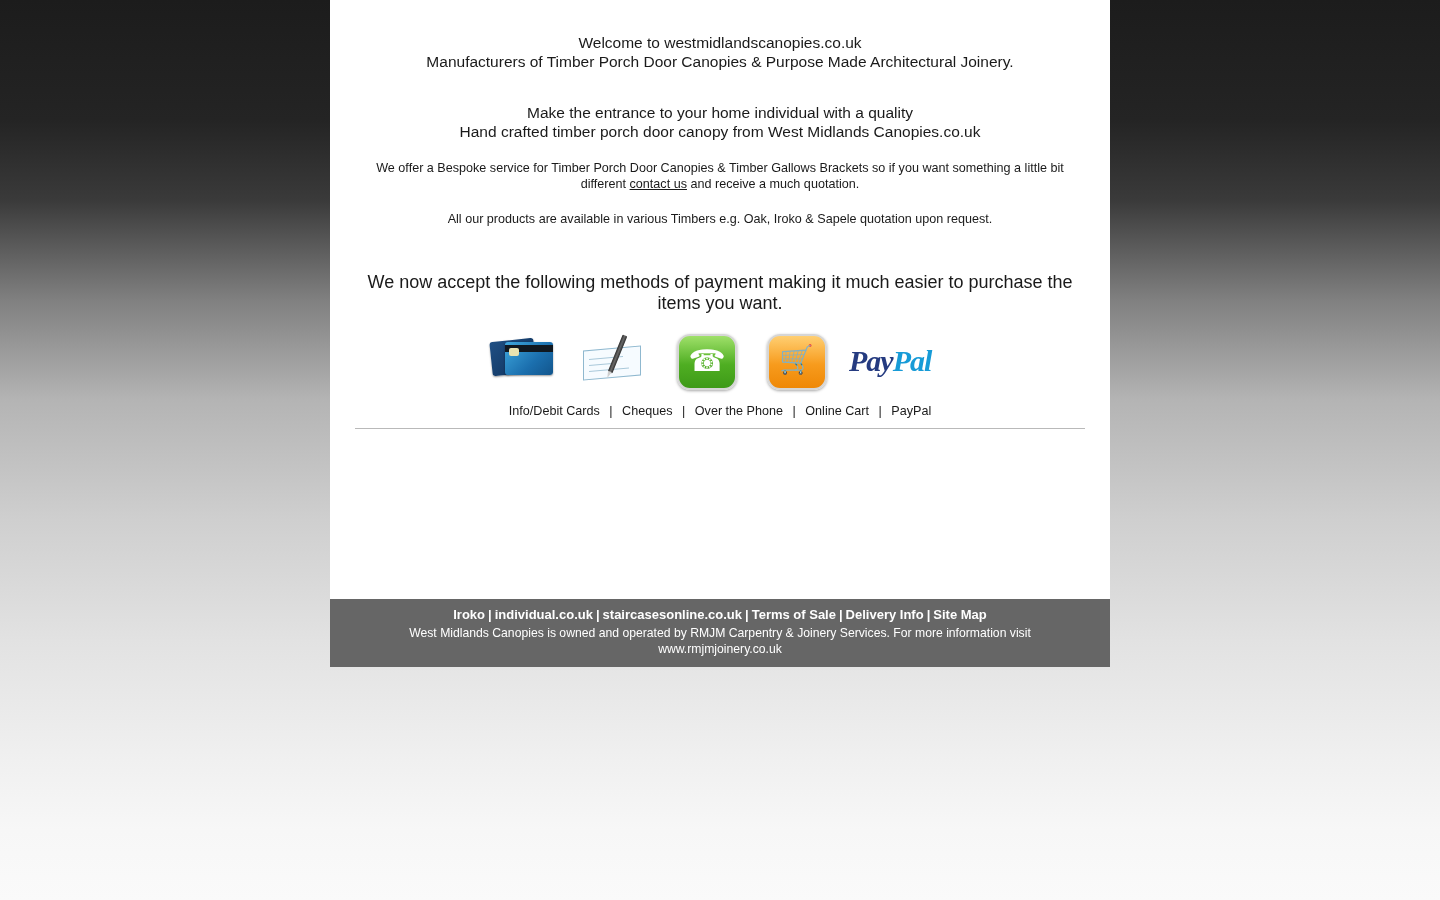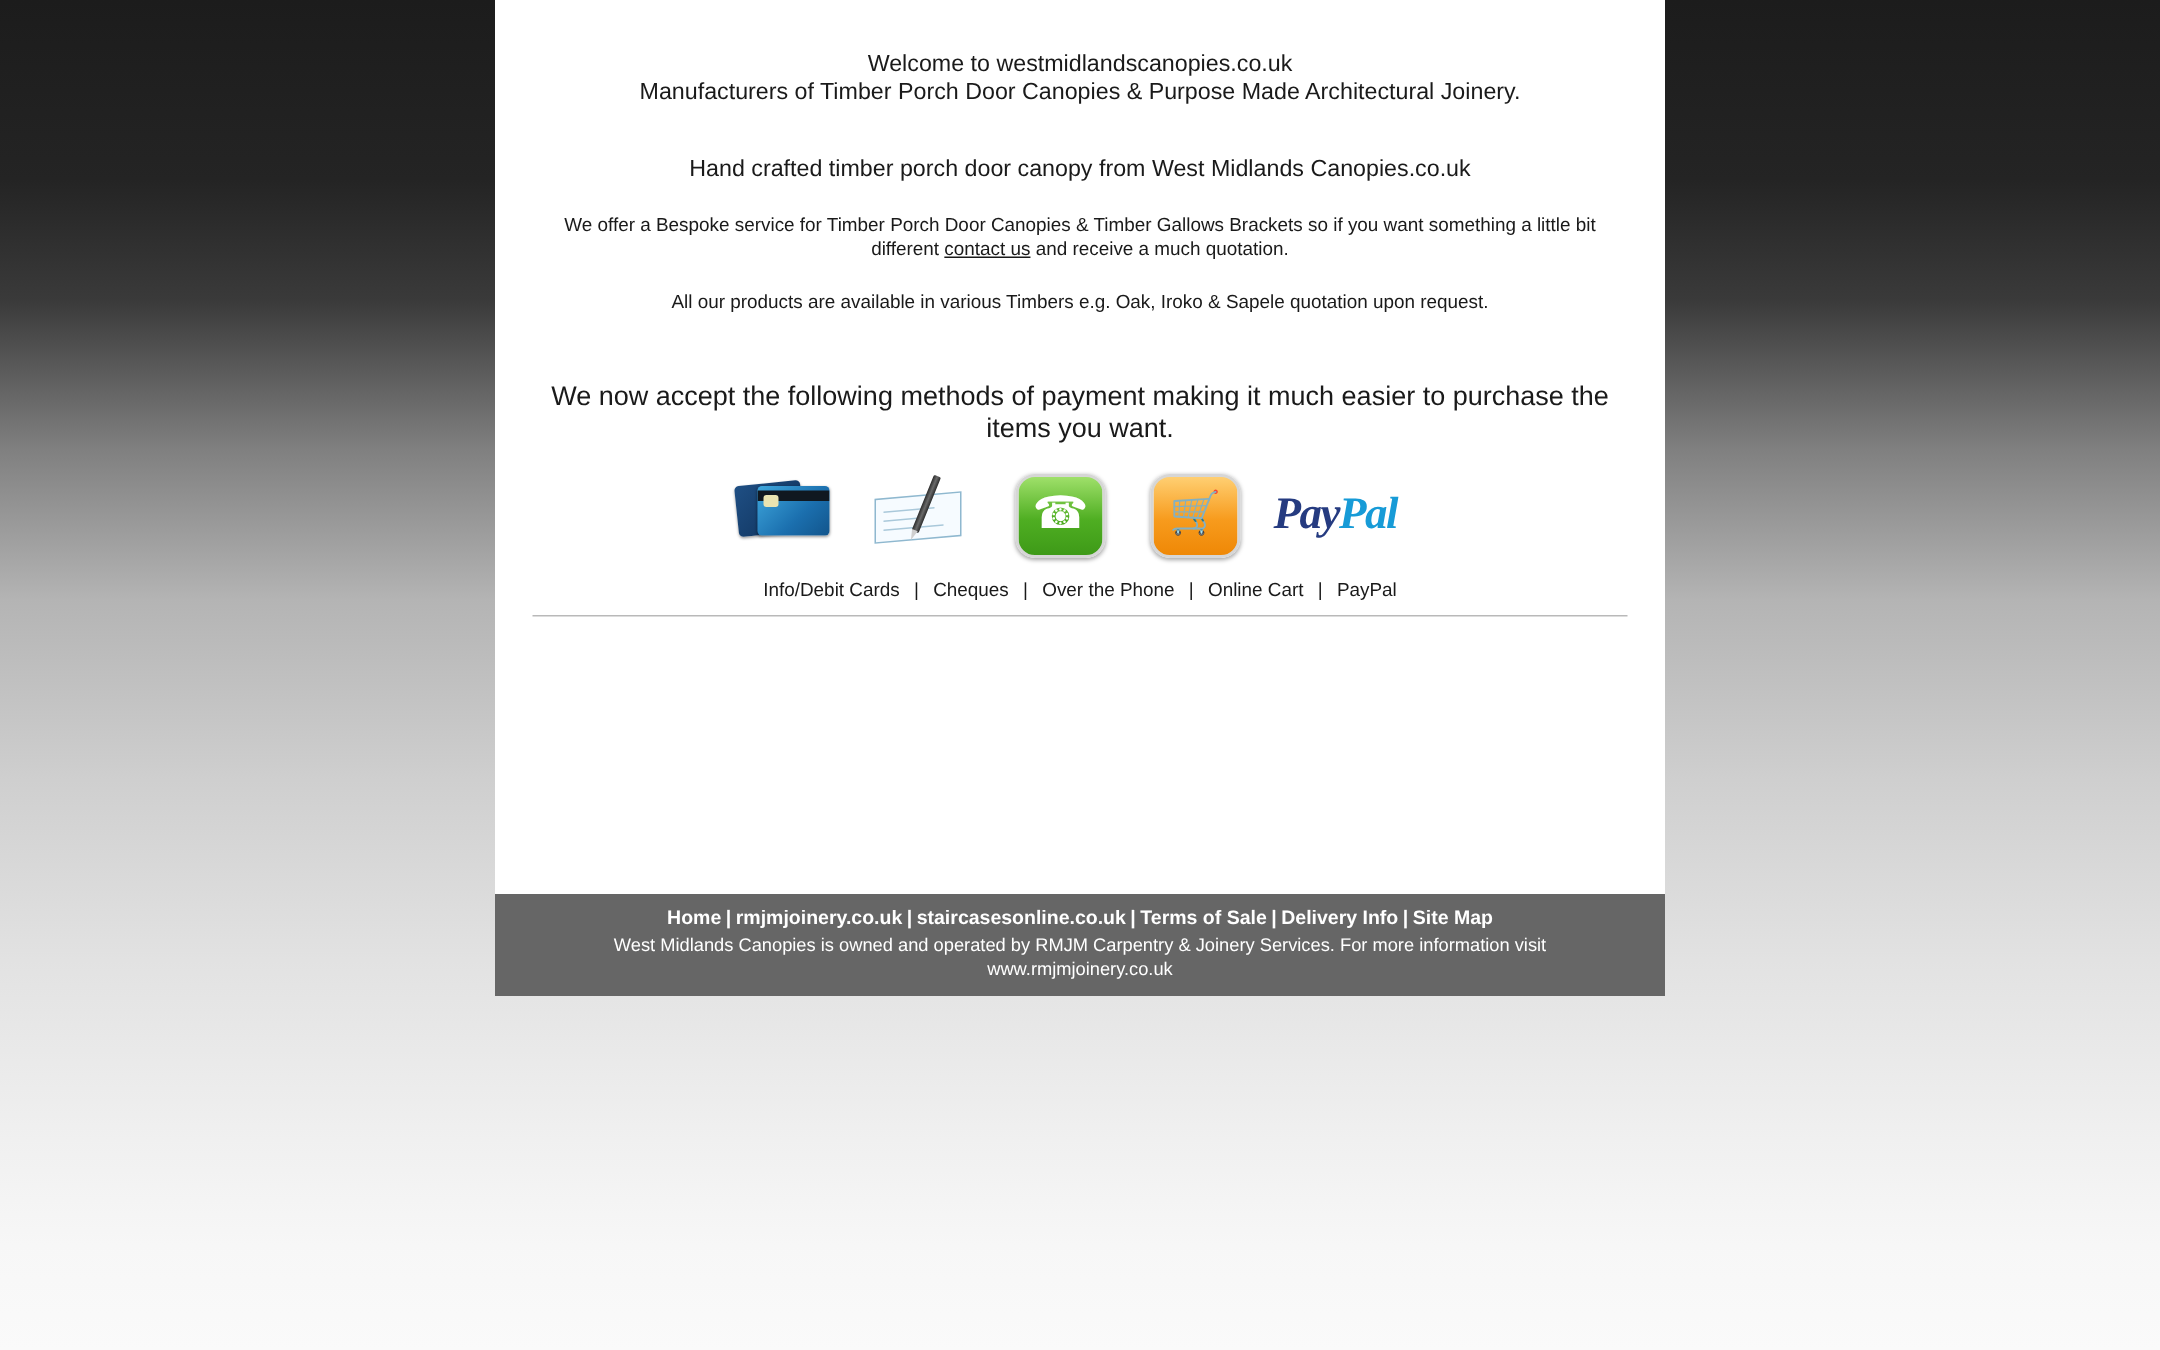--- a/index.html
+++ b/index.html
@@ -256,20 +256,21 @@
 
   <div class="content">
     <div class="inner">
 
       <div class="headline">
         <div>Welcome to westmidlandscanopies.co.uk</div>
         <div>Manufacturers of Timber Porch Door Canopies &amp; Purpose Made Architectural Joinery.</div>
       </div>
 
       <div class="subhead">
+        <div>Make the entrance to your home individual with a quality</div>
         <div>Hand crafted timber porch door canopy from West Midlands Canopies.co.uk</div>
       </div>
 
 
       <div class="para">
         <span>We offer a Bespoke service for Timber Porch Door Canopies &amp; Timber Gallows Brackets so if you want something a little bit different </span><a href="#">contact us</a><span> and receive a much quotation.</span>
       </div>
 
       <div class="para">All our products are available in various Timbers e.g. Oak, Iroko &amp; Sapele quotation upon request.</div>
 
@@ -326,21 +327,21 @@
       </div>
 
       <div class="rule"></div>
 
       <div class="spacer"></div>
     </div>
   </div>
 
   <div class="footer">
     <div class="footer-nav">
-      <a href="#">Home</a><span class="sep">|</span><a href="#">rmjmjoinery.co.uk</a><span class="sep">|</span><a href="#">staircasesonline.co.uk</a><span class="sep">|</span><a href="#">Terms of Sale</a><span class="sep">|</span><a href="#">Delivery Info</a><span class="sep">|</span><a href="#">Site Map</a>
+      <a href="#">Iroko</a><span class="sep">|</span><a href="#">individual.co.uk</a><span class="sep">|</span><a href="#">staircasesonline.co.uk</a><span class="sep">|</span><a href="#">Terms of Sale</a><span class="sep">|</span><a href="#">Delivery Info</a><span class="sep">|</span><a href="#">Site Map</a>
     </div>
     <div class="footer-text">
       <div>West Midlands Canopies is owned and operated by RMJM Carpentry &amp; Joinery Services. For more information visit</div>
       <div>www.rmjmjoinery.co.uk</div>
     </div>
   </div>
 
 </div>
 
 </body></html>

